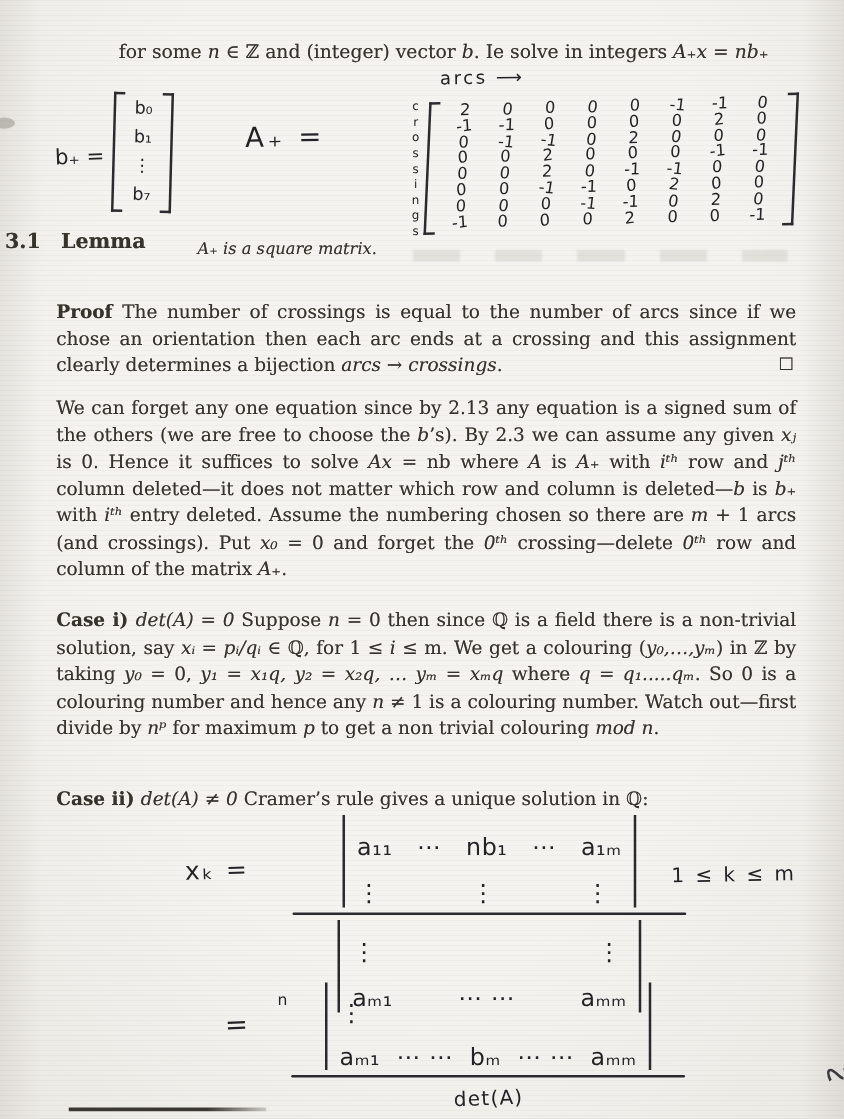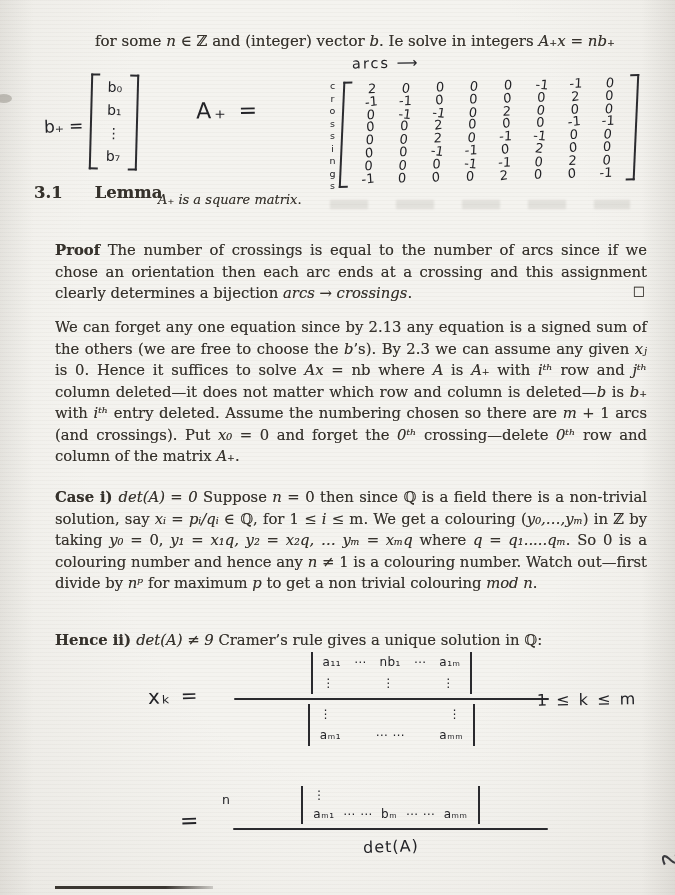--- a/index.html
+++ b/index.html
@@ -3,21 +3,21 @@
 <meta charset="utf-8">
 <style>
   html,body{margin:0;padding:0;background:#d8d6d1;}
   .page{position:relative;width:675px;height:895px;overflow:hidden;
         background:radial-gradient(ellipse at 50% 38%, #f4f3ef 55%, #ebe9e4 100%);
         font-family:"DejaVu Serif","Liberation Serif",serif;color:#36322c;}
   .page::before{content:"";position:absolute;inset:0;pointer-events:none;
         background:repeating-linear-gradient(180deg, rgba(110,105,95,0.045) 0 1px, transparent 1px 4px),
                    linear-gradient(90deg, rgba(120,115,105,0.10), transparent 5%, transparent 95%, rgba(120,115,105,0.12));}
   .abs{position:absolute;}
-  .para{position:absolute;left:55px;width:592px;font-size:14.8px;line-height:21.5px;
+  .para{position:absolute;left:45px;width:592px;font-size:14.8px;line-height:21.5px;
         text-align:justify;text-shadow:0 0 0.4px rgba(50,45,40,0.55);}
   .seg-p{}
   .seg-i{font-style:italic;}
   .seg-b{font-weight:bold;}
   .bold{font-weight:bold;}
   .hand{font-family:"DejaVu Sans","Liberation Sans",sans-serif;color:#232327;}
 
   
   .intro{left:55px;top:30px;width:600px;font-size:15px;line-height:22px;
          text-shadow:0 0 0.4px rgba(50,45,40,0.55);margin-left:40px;}
@@ -40,38 +40,38 @@
   
   .matrix-wrap{left:341px;top:78px;display:flex;align-items:stretch;transform:rotate(-1.5deg) skewX(-4deg);}
   .matrix{padding:2px 3px;}
   .m-row{display:flex;height:12.8px;align-items:center;}
   .m-cell{width:34px;font-size:13px;line-height:12.8px;text-align:center;transform-origin:center;}
   .m-row:nth-child(odd) .m-cell:nth-child(even){transform:rotate(5deg) translateY(0.5px);}
   .m-row:nth-child(even) .m-cell:nth-child(odd){transform:rotate(-6deg);}
   .m-row:nth-child(3n) .m-cell:nth-child(3n){transform:rotate(7deg);}
 
   
-  .lemma-head{left:34px;top:183px;font-size:16.5px;font-weight:bold;display:flex;gap:32px;
+  .lemma-head{left:4px;top:183px;font-size:16.5px;font-weight:bold;display:flex;gap:16px;
               text-shadow:0 0 0.4px rgba(50,45,40,0.55);}
   .lemma-statement{left:158px;top:192px;font-size:13px;text-shadow:0 0 0.4px rgba(50,45,40,0.5);}
   .smudge{left:330px;top:200px;width:300px;height:9px;opacity:.5;filter:blur(1px);
           background:repeating-linear-gradient(90deg, rgba(125,120,110,0.30) 0 38px, transparent 38px 66px);}
 
   .proof{top:239px;position:absolute;}
   .qed{position:absolute;right:2px;bottom:2px;font-size:13px;}
   .forget{top:316px;}
   .case1{top:486px;}
   .case2{top:629px;text-align:left;}
 
   
   .cr-lhs{left:148px;top:684px;font-size:20px;letter-spacing:2px;transform:rotate(-2deg);}
   .frac{display:flex;flex-direction:column;align-items:center;}
   .frac1{left:234px;top:652px;}
   .det{border-left:2px solid #2a2a2e;border-right:2px solid #2a2a2e;padding:0 10px;text-align:left;}
-  .det .list-row{white-space:pre;height:21px;line-height:21px;font-size:12px;letter-spacing:0.5px;}
+  .det .list-row{white-space:pre;height:21px;line-height:21px;font-size:19px;letter-spacing:0.5px;margin-top:16px;}
   .frac-bar{height:2.2px;background:#2a2a2e;width:315px;margin:4px 0;border-radius:2px;}
   .cr-range{left:537px;top:690px;font-size:16px;letter-spacing:2px;transform:rotate(-1deg);}
 
   .eq2-sign{left:180px;top:808px;font-size:22px;transform:rotate(-2deg);}
   .eq2{left:222px;top:786px;display:flex;align-items:flex-start;}
   .eq2-coeff{font-size:12.5px;margin:6px 3px 0 0;}
   .frac2 .det .list-row{height:19px;line-height:19px;}
   .den2{font-size:16px;letter-spacing:1px;padding-top:3px;transform:rotate(-2deg);}
 
   .bottom-rule{left:55px;top:886px;width:158px;height:2.5px;
@@ -199,21 +199,21 @@
 
   <div class="para proof">
     <span class="bold">Proof</span><span><span class="seg-p">   The number of crossings is equal to the number of arcs since if we chose an orientation then each arc ends at a crossing and this assignment clearly determines a bijection </span><span class="seg-i">arcs → crossings</span><span class="seg-p">.</span></span>
     <span class="qed">□</span>
   </div>
 
   <div class="para forget"><span class="seg-p">We can forget any one equation since by 2.13 any equation is a signed sum of the others (we are free to choose the </span><span class="seg-i">b</span><span class="seg-p">’s). By 2.3 we can assume any given </span><span class="seg-i">xⱼ</span><span class="seg-p"> is 0. Hence it suffices to solve </span><span class="seg-i">Ax</span><span class="seg-p"> = nb where </span><span class="seg-i">A</span><span class="seg-p"> is </span><span class="seg-i">A₊</span><span class="seg-p"> with </span><span class="seg-i">iᵗʰ</span><span class="seg-p"> row and </span><span class="seg-i">jᵗʰ</span><span class="seg-p"> column deleted—it does not matter which row and column is deleted—</span><span class="seg-i">b</span><span class="seg-p">  is </span><span class="seg-i">b₊</span><span class="seg-p"> with </span><span class="seg-i">iᵗʰ</span><span class="seg-p"> entry deleted. Assume the numbering chosen so there are </span><span class="seg-i">m</span><span class="seg-p"> + 1 arcs (and crossings). Put </span><span class="seg-i">x₀</span><span class="seg-p"> = 0 and forget the </span><span class="seg-i">0ᵗʰ</span><span class="seg-p"> crossing—delete </span><span class="seg-i">0ᵗʰ</span><span class="seg-p"> row and column of the matrix </span><span class="seg-i">A₊</span><span class="seg-p">.</span></div>
 
   <div class="para case1"><span class="seg-b">Case i) </span><span class="seg-i">det(A) = 0</span><span class="seg-p">    Suppose </span><span class="seg-i">n</span><span class="seg-p"> = 0 then since ℚ is a field there is a non-trivial solution, say </span><span class="seg-i">xᵢ = pᵢ/qᵢ</span><span class="seg-p"> ∈ ℚ, for 1 ≤ </span><span class="seg-i">i</span><span class="seg-p"> ≤ m. We get a colouring (</span><span class="seg-i">y₀,…,yₘ</span><span class="seg-p">) in ℤ by taking </span><span class="seg-i">y₀</span><span class="seg-p"> = 0, </span><span class="seg-i">y₁ = x₁q, y₂ = x₂q, … yₘ = xₘq</span><span class="seg-p"> where </span><span class="seg-i">q = q₁.....qₘ</span><span class="seg-p">. So 0 is a colouring number and hence any </span><span class="seg-i">n</span><span class="seg-p"> ≠ 1 is a colouring number. Watch out—first divide by </span><span class="seg-i">nᵖ</span><span class="seg-p"> for maximum </span><span class="seg-i">p</span><span class="seg-p"> to get a non trivial colouring </span><span class="seg-i">mod n</span><span class="seg-p">.</span></div>
 
-  <div class="para case2"><span class="seg-b">Hence ii) </span><span class="seg-i">det(A) ≠ 9</span><span class="seg-p">    Cramer’s rule gives a unique solution in ℚ:</span></div>
+  <div class="para case2"><span class="seg-b">Case ii) </span><span class="seg-i">det(A) ≠ 0</span><span class="seg-p">    Cramer’s rule gives a unique solution in ℚ:</span></div>
 
   <div class="abs hand cr-lhs">xₖ  =</div>
   <div class="abs frac frac1 hand">
     <div class="det">
         <div class="list-row">a₁₁   ⋯   nb₁   ⋯   a₁ₘ</div>
         <div class="list-row">⋮           ⋮           ⋮</div>
       </div>
     <div class="frac-bar"></div>
     <div class="det">
         <div class="list-row">⋮                           ⋮</div>

